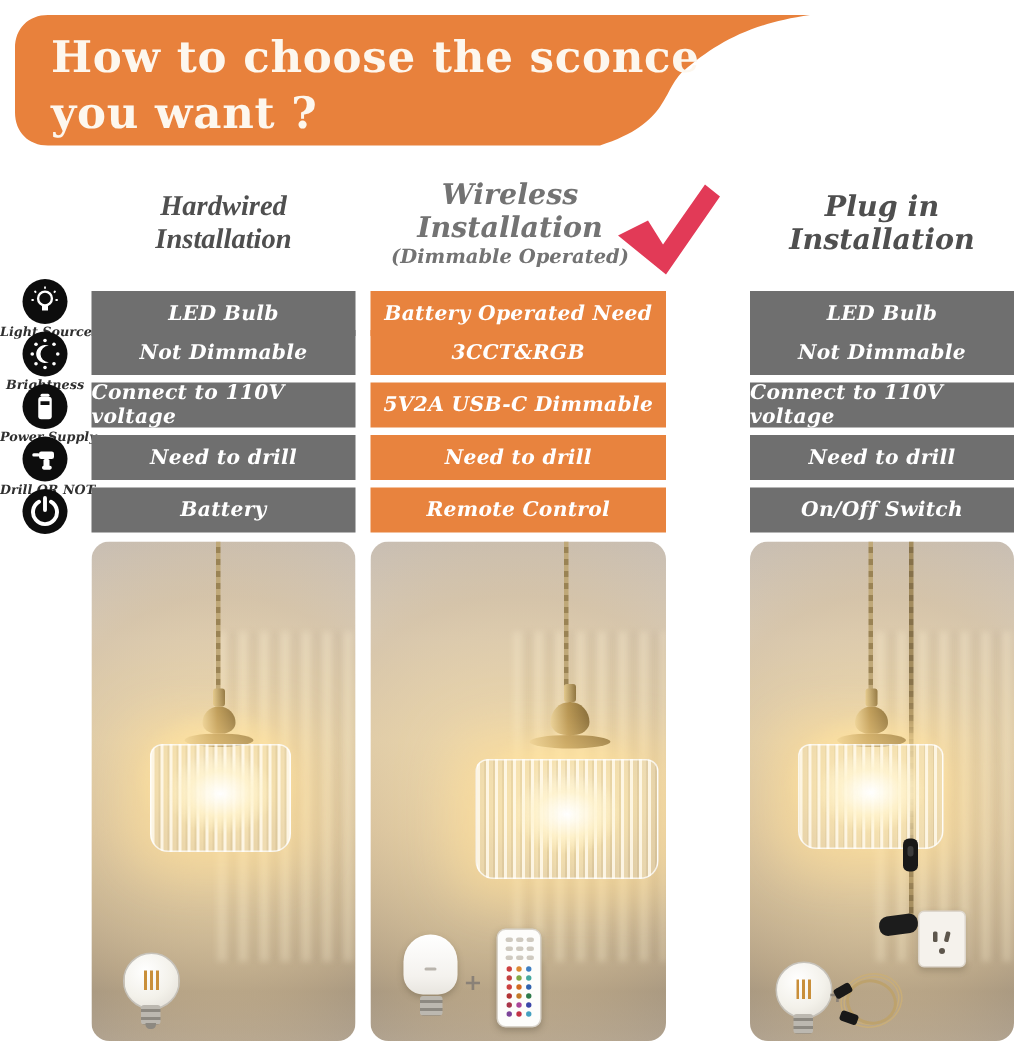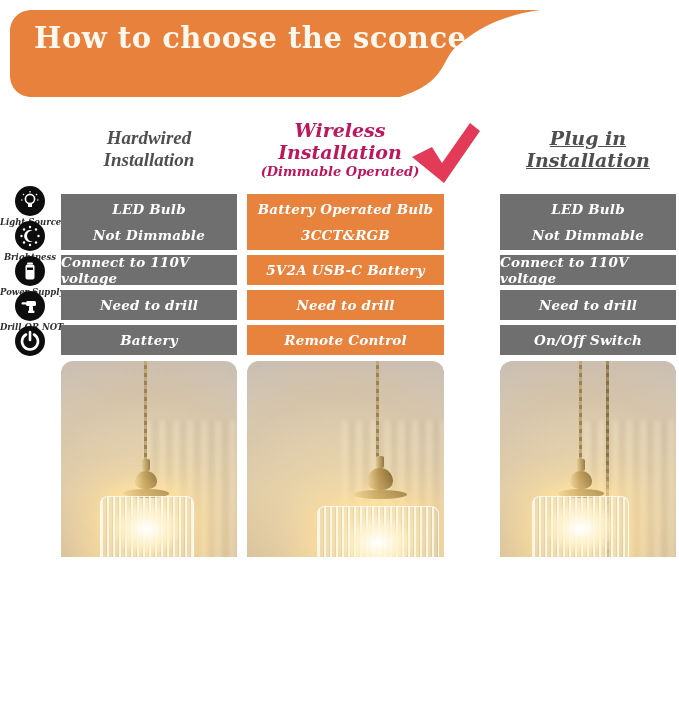--- a/index.html
+++ b/index.html
@@ -1,31 +1,31 @@
 <!DOCTYPE html>
 <html><head>
 <meta charset="utf-8">
 <style>
   html,body{margin:0;padding:0;background:#ffffff;}
-  #stage{position:relative;width:679px;height:557px;background:#fff;overflow:hidden;
+  #stage{position:relative;width:679px;height:701px;background:#fff;overflow:hidden;
          font-family:"DejaVu Serif","Liberation Serif",serif;}
 
   
   .banner-svg{position:absolute;left:0;top:0;}
   .banner-title{position:absolute;left:34px;top:20px;width:480px;color:#fdf7ee;
     font-size:29px;font-weight:bold;line-height:37px;letter-spacing:.5px;}
 
   
   .colhead{position:absolute;text-align:center;font-weight:bold;font-style:italic;
     font-size:19px;line-height:22px;color:#4f4f4f;}
-  .colhead.hl{color:#be185d;text-align:center;}
+  .colhead.hl{color:#737373;text-align:center;}
   .colhead .note{font-size:13px;line-height:15px;margin-top:1px;}
   #head1{left:61px;top:127px;width:176px;font-family:Liberation Serif, serif;}
   #head2{left:247px;top:119px;width:186px;}
-  #head3{left:500px;top:127px;width:176px;text-decoration:underline;}
+  #head3{left:500px;top:127px;width:176px;}
   .checkmark{position:absolute;left:408px;top:121px;}
 
   
   .feat{position:absolute;left:0;width:60px;text-align:center;}
   .feat .circ{width:30px;height:30px;border-radius:50%;background:#0d0d0d;margin:0 auto;
     display:flex;align-items:center;justify-content:center;}
   .feat .lbl{font-size:8.5px;font-style:italic;font-weight:600;color:#2f2f2f;margin-top:1px;
     white-space:nowrap;}
 
   
@@ -91,20 +91,21 @@
 </head>
 <body>
 
 <div id="stage">
 
   <svg class="banner-svg" width="679" height="104" viewBox="0 0 679 104">
     <path d="M32,10 H540 C498,16 476,30 456,47 C441,60 447,82 400,97 L32,97 C19,97 10,88 10,75 L10,32 C10,19 19,10 32,10 Z" fill="#E8813C"></path>
   </svg>
   <div class="banner-title">
     <div>How to choose the sconce</div>
+    <div>you want ?</div>
   </div>
 
   <div class="colhead" id="head1">
     <div>Hardwired</div>
     <div>Installation</div>
   </div>
   <div class="colhead hl" id="head2">
     <div>Wireless</div>
     <div>Installation</div>
     <div class="note">(Dimmable Operated)</div>
@@ -178,29 +179,29 @@
     <div class="circ">
       <svg width="22" height="22" viewBox="0 0 22 22">
         <path d="M7,4.5 A8 8 0 1 0 15,4.5" fill="none" stroke="#fff" stroke-width="2.6" stroke-linecap="round"></path>
         <line x1="11" y1="2" x2="11" y2="10" stroke="#fff" stroke-width="2.6" stroke-linecap="round"></line>
       </svg>
     </div>
     <div class="lbl"></div>
   </div>
 
   <div class="bar gray c1 r1">LED Bulb</div>
-  <div class="bar orange c2 r1">Battery Operated Bulb</div>
+  <div class="bar orange c2 r1">Battery Operated Need</div>
   <div class="bar gray c3 r1">LED Bulb</div>
 
   <div class="bar gray c1 r2">Not Dimmable</div>
   <div class="bar orange c2 r2">3CCT&amp;RGB</div>
   <div class="bar gray c3 r2">Not Dimmable</div>
 
   <div class="bar gray c1 r3">Connect to 110V voltage</div>
-  <div class="bar orange c2 r3">5V2A USB-C Battery</div>
+  <div class="bar orange c2 r3">5V2A USB-C Dimmable</div>
   <div class="bar gray c3 r3">Connect to 110V voltage</div>
 
   <div class="bar gray c1 r4">Need to drill</div>
   <div class="bar orange c2 r4">Need to drill</div>
   <div class="bar gray c3 r4">Need to drill</div>
 
   <div class="bar gray c1 r5">Battery</div>
   <div class="bar orange c2 r5">Remote Control</div>
   <div class="bar gray c3 r5">On/Off Switch</div>
 

